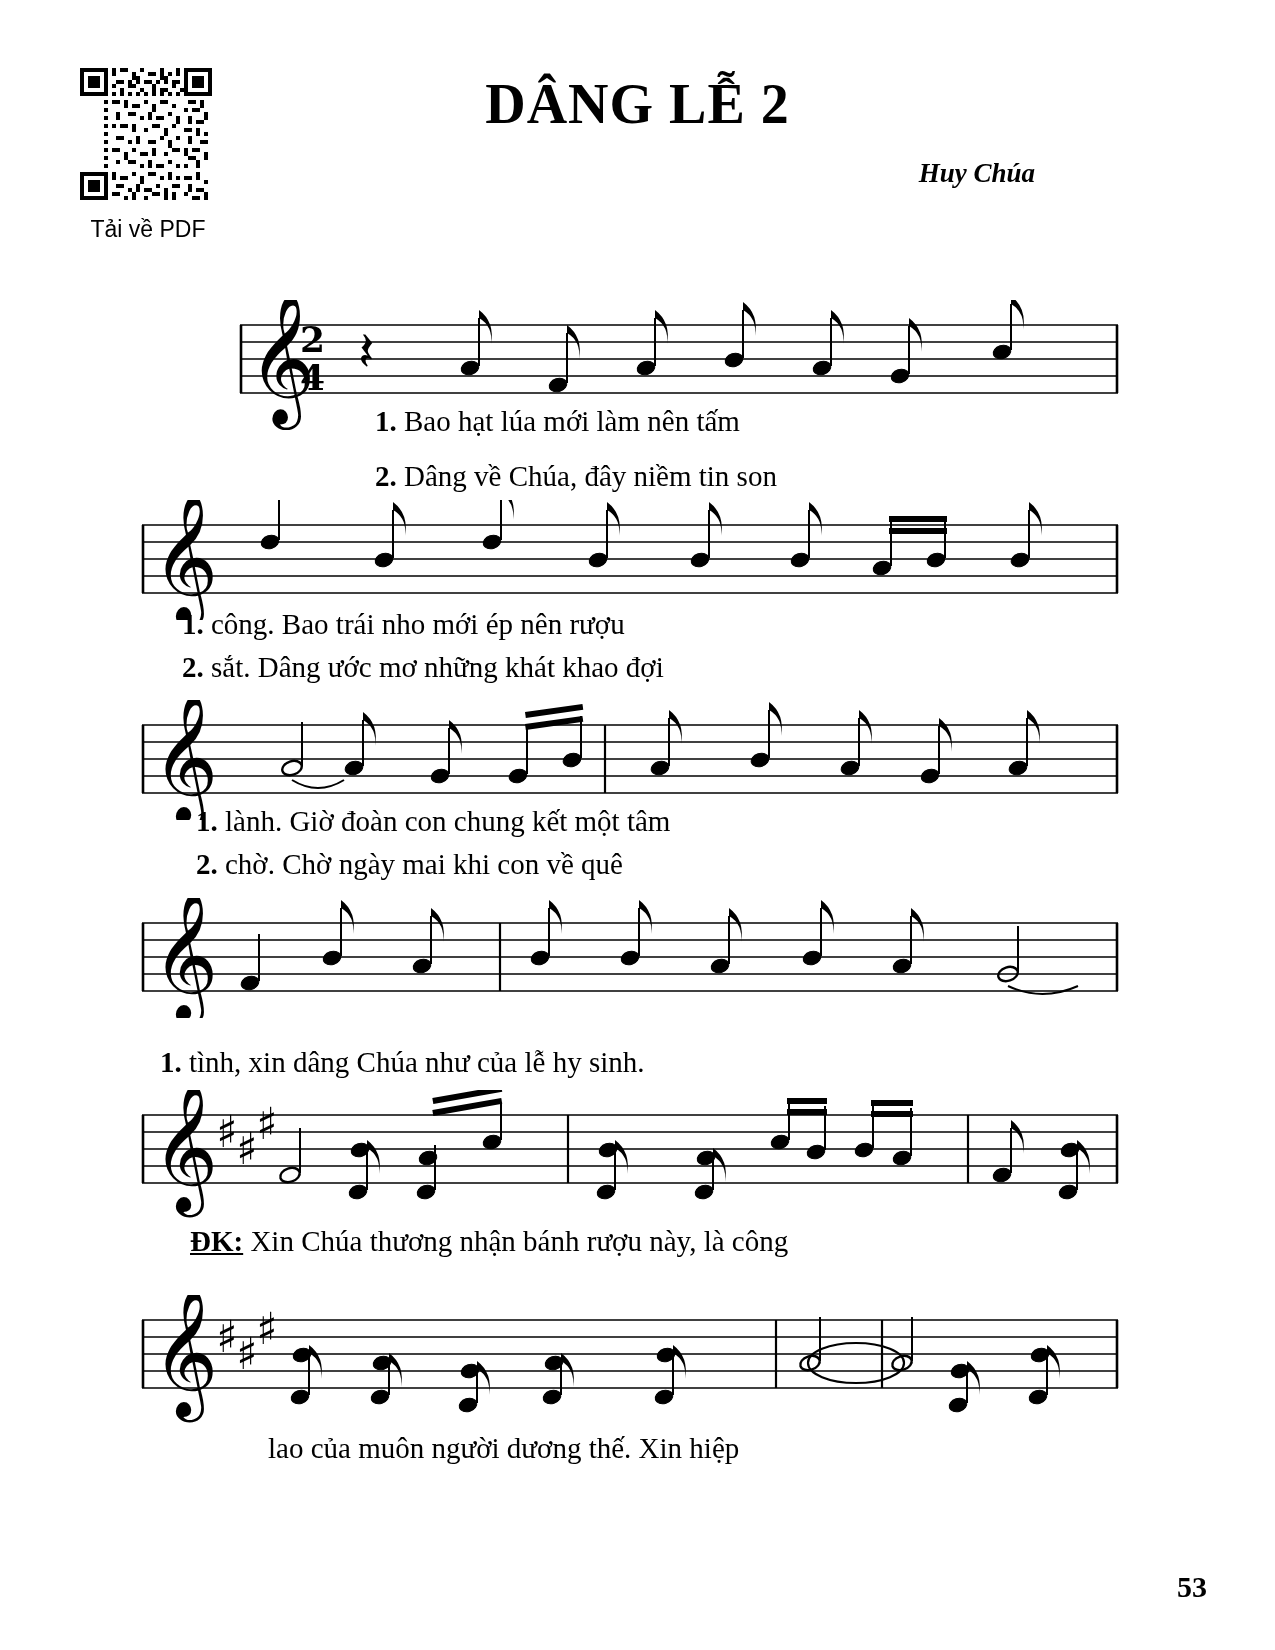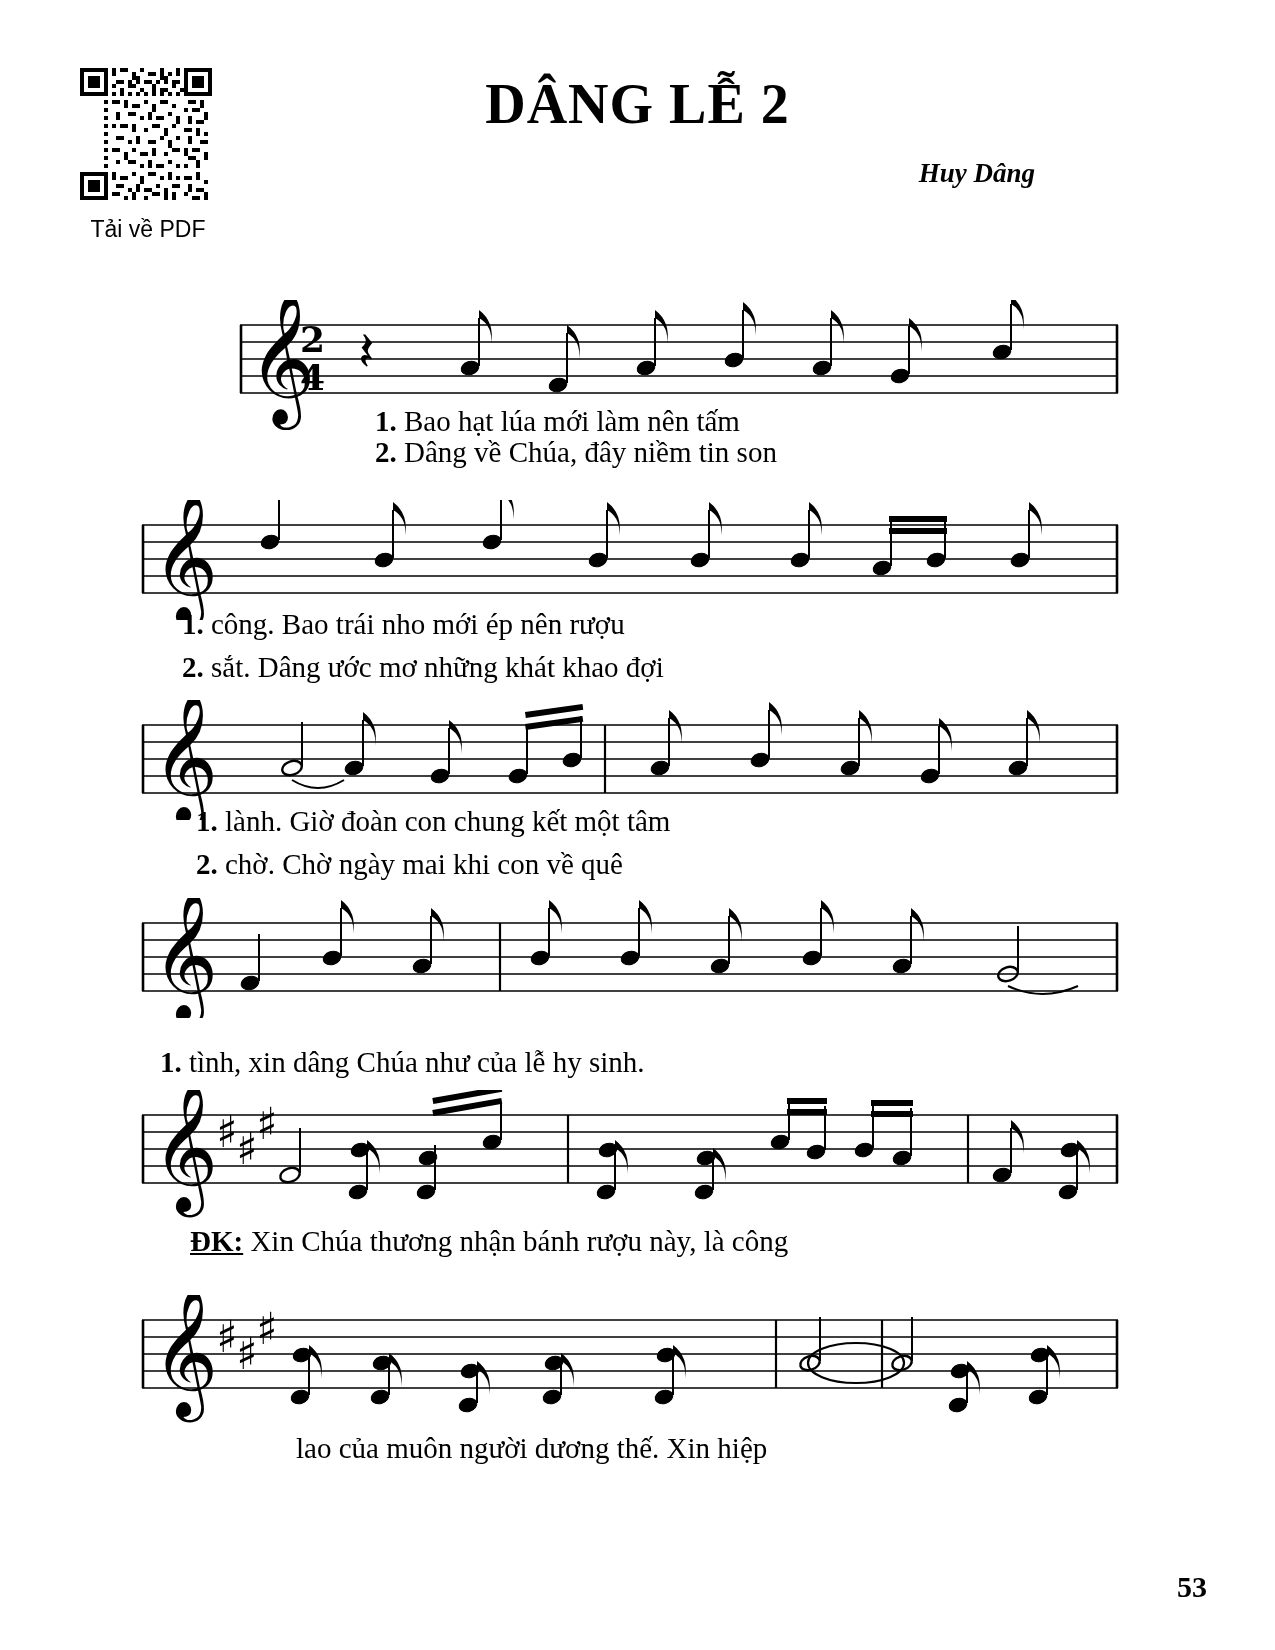--- a/index.html
+++ b/index.html
@@ -258,21 +258,21 @@
         <rect x="29" y="30" width="2" height="1"></rect>
           <rect x="26" y="31" width="1" height="1"></rect>
         <rect x="28" y="32" width="2" height="1"></rect>
           <rect x="31" y="31" width="1" height="2"></rect>
       </g>
     </svg>
     <div class="qr-caption">Tải về PDF</div>
   </div>
 
   <div class="song-title">DÂNG LỄ 2</div>
-  <div class="composer">Huy Dâng</div>
+  <div class="composer">Huy Chúa</div>
 
   <div class="system" style="left:140px; top:300px;">
     <svg class="staff-svg" width="980" height="130" viewBox="0 0 980 130">
       <g stroke="#000" stroke-width="1.6">
         <line x1="100" y1="25" x2="978" y2="25"></line>
         <line x1="100" y1="42" x2="978" y2="42"></line>
         <line x1="100" y1="59" x2="978" y2="59"></line>
         <line x1="100" y1="76" x2="978" y2="76"></line>
         <line x1="100" y1="93" x2="978" y2="93"></line>
         <line x1="101" y1="25" x2="101" y2="93" stroke-width="2.6"></line>
@@ -328,21 +328,21 @@
             <line x1="871" y1="50" x2="871" y2="4" stroke-width="2"></line>
             <path d="M871 4 q14 8 12 26 q4 -22 -12 -34 z" stroke="none"></path>
           </g>
       </g>
     </svg>
   </div>
   <div class="lyric-line" style="left:375px; top:405px;">
     <span class="lyric-num">1.</span>
     <span>Bao   hạt        lúa    mới   làm   nên   tấm</span>
   </div>
-  <div class="lyric-line" style="left:375px; top:436px;">
+  <div class="lyric-line" style="left:375px; top:460px;">
     <span class="lyric-num">2.</span>
     <span>Dâng  về     Chúa,   đây   niềm   tin    son</span>
   </div>
 
   <div class="system" style="left:140px; top:500px;">
     <svg class="staff-svg" width="980" height="120" viewBox="0 0 980 120">
       <g stroke="#000" stroke-width="1.6">
         <line x1="2" y1="25" x2="978" y2="25"></line>
         <line x1="2" y1="42" x2="978" y2="42"></line>
         <line x1="2" y1="59" x2="978" y2="59"></line>
@@ -711,19 +711,19 @@
         </g>
         <g>
           <ellipse cx="900" cy="60" rx="9" ry="6.5" transform="rotate(-18 900 60)"></ellipse>
           <ellipse cx="898" cy="102" rx="9" ry="6.5" transform="rotate(-18 898 102)"></ellipse>
           <line x1="907" y1="100" x2="907" y2="58" stroke-width="2"></line>
           <path d="M907 58 q14 8 12 26 q4 -22 -12 -34 z" stroke="none"></path>
         </g>
       </g>
     </svg>
   </div>
-  <div class="lyric-line" style="left:268px; top:1432px;margin-left:28px;">
+  <div class="lyric-line" style="left:268px; top:1432px;">
     <span>lao   của   muôn  người  dương   thế.         Xin   hiệp</span>
   </div>
 
   <div class="page-number">53</div>
 
 </div>
 
 </body></html>

